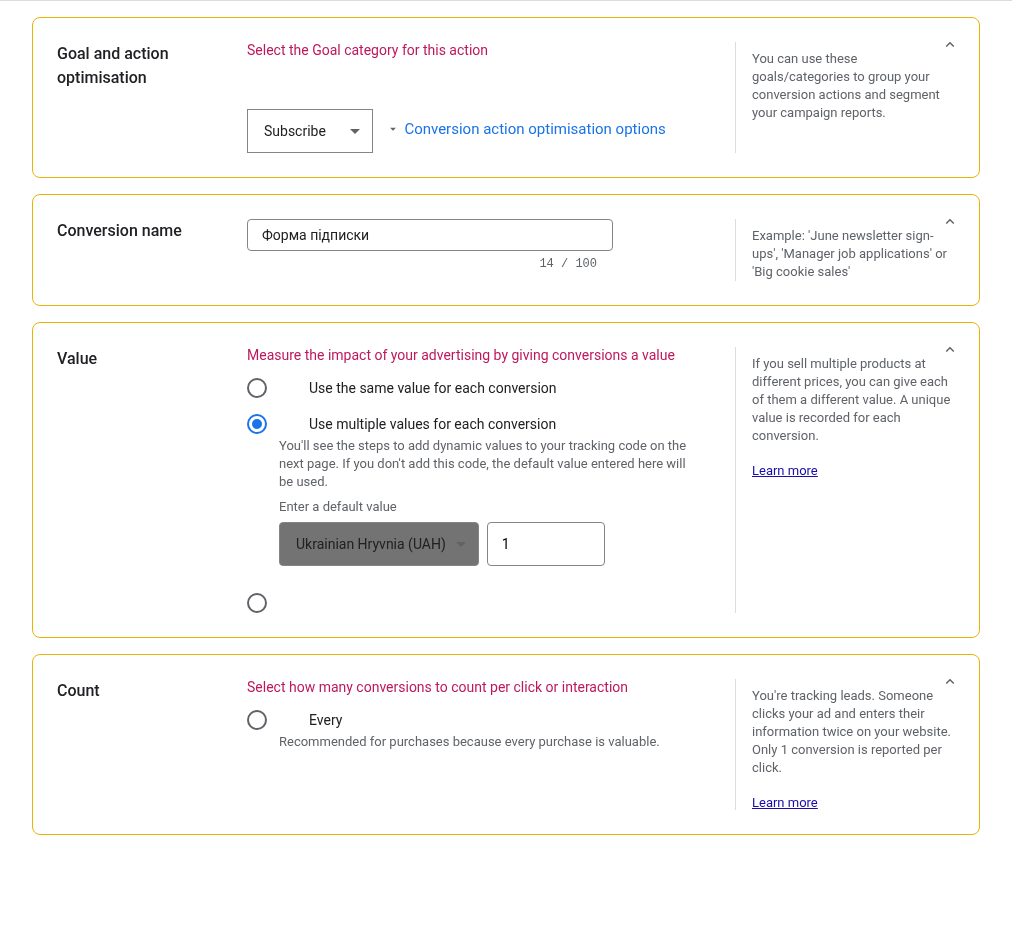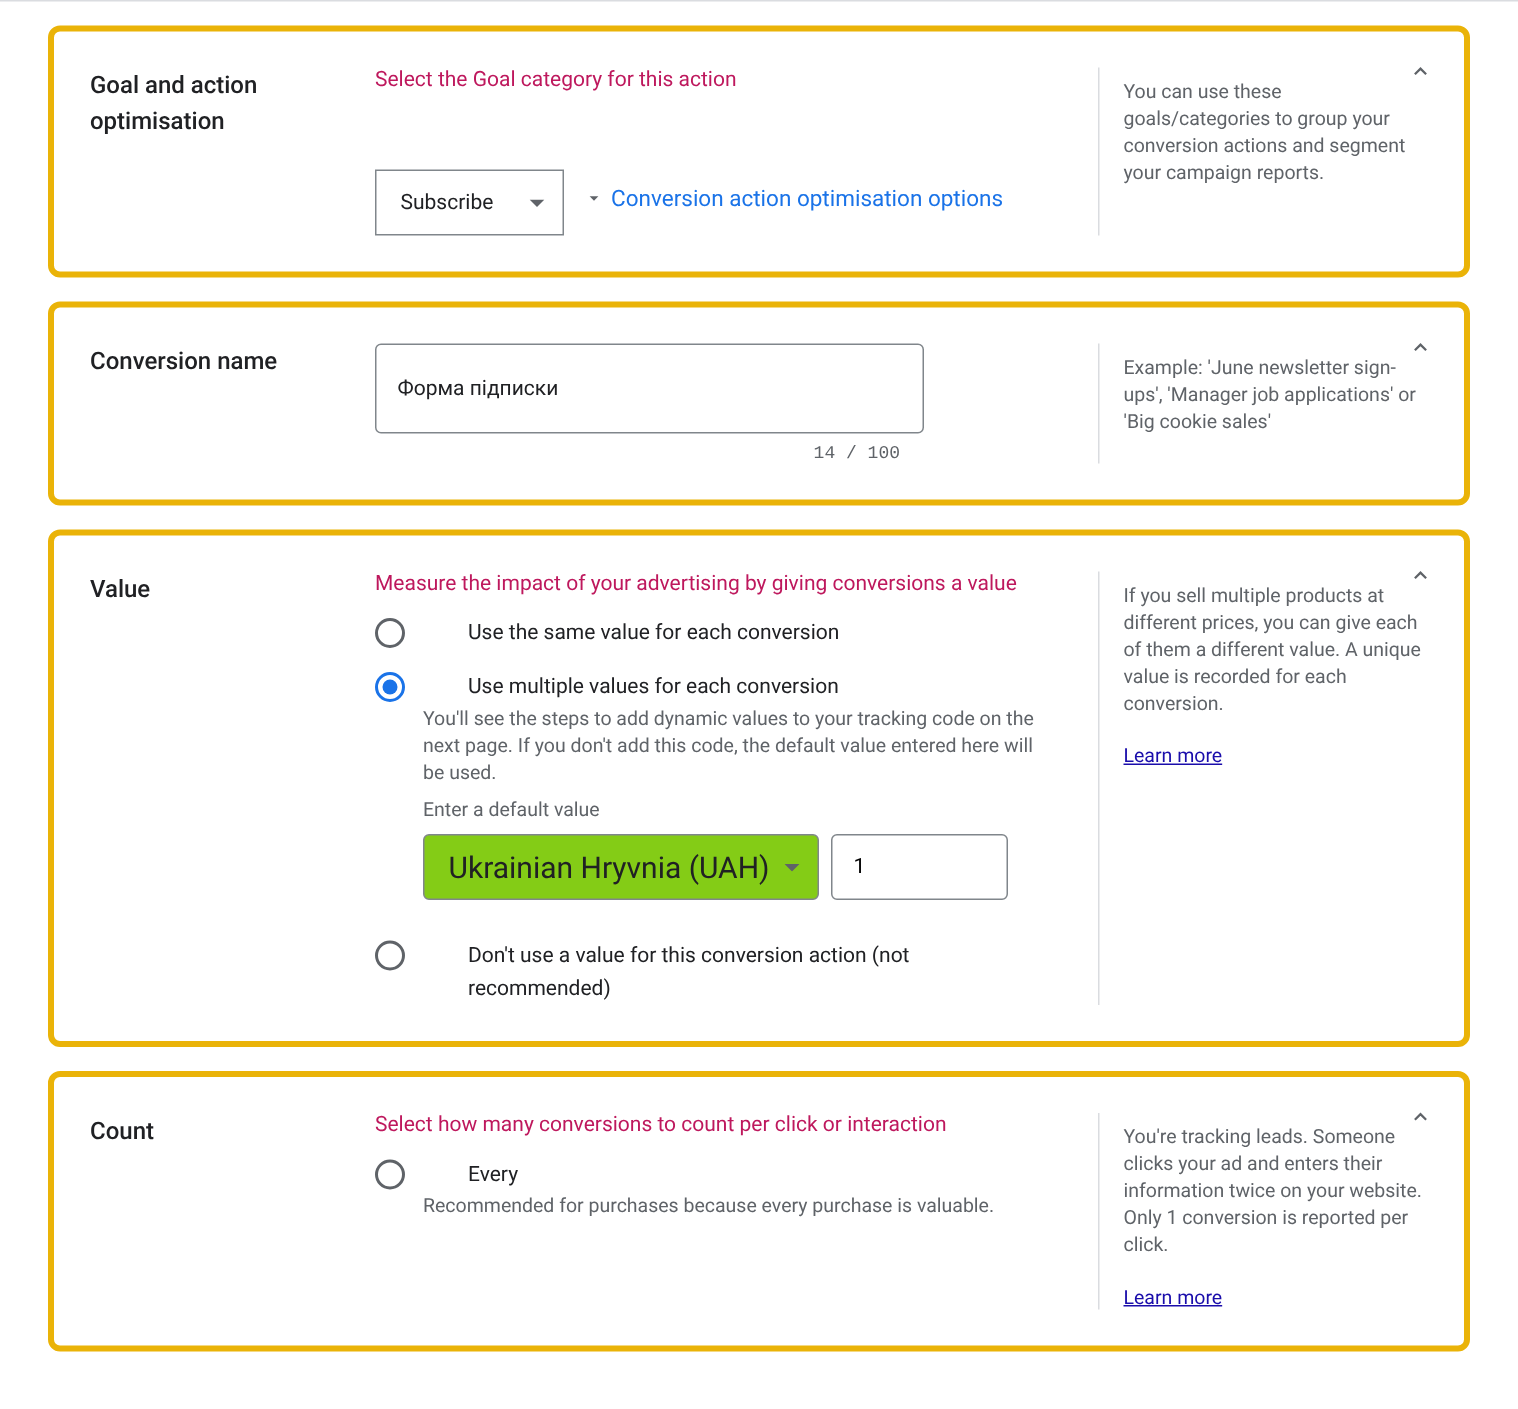--- a/index.html
+++ b/index.html
@@ -10,21 +10,21 @@
     color: #202124;
     font-size: 14px;
     padding: 16px 32px;
   }
   .top-border {
     border-top: 1px solid #dadce0;
     height: 0;
     margin: -16px -32px 16px -32px;
   }
   .card {
-    border: 4px solid #eab308;
+    border: 1px solid #eab308;
     border-radius: 8px;
     margin-bottom: 16px;
     padding: 24px 24px 24px 24px;
     position: relative;
     display: flex;
   }
   .card-left {
     width: 190px;
     flex-shrink: 0;
   }
@@ -94,21 +94,21 @@
     margin-top: 48px;
     margin-left: 10px;
   }
   .expand-link .arrow {
     margin-right: 4px;
     color: #5f6368;
   }
   .text-input {
     border: 1px solid #80868b;
     border-radius: 4px;
-    height: 60px;
+    height: 32px;
     width: 366px;
     padding: 0 14px;
     font-size: 14px;
     color: #202124;
     font-family: inherit;
     outline: none;
   }
   .char-count {
     font-size: 12px;
     color: #5f6368;
@@ -172,22 +172,22 @@
     margin-bottom: 26px;
   }
   .currency-select {
     border: 1px solid #80868b;
     border-radius: 4px;
     height: 44px;
     display: inline-flex;
     align-items: center;
     padding: 0 12px 0 16px;
     cursor: pointer;
-    background: #84cc16;
-    font-size: 20px;
+    background: #737373;
+    font-size: 14px;
   }
   .currency-select .arrow { margin-left: 10px; }
   .num-input {
     border: 1px solid #80868b;
     border-radius: 4px;
     height: 44px;
     width: 118px;
     padding: 0 14px;
     font-size: 14px;
     font-family: inherit;
@@ -287,23 +287,20 @@
                 <path d="M0 0l5 5 5-5z" fill="#5f6368"></path>
               </svg>
           </span>
         </div>
         <input type="text" class="num-input" value="1" style="">
       </div>
     </div>
 
     <div class="radio-row" style="margin-bottom:0;">
       <div class="radio-circle"></div>
-      <div>
-        <div class="radio-label">Don't use a value for this conversion action (not recommended)</div>
-      </div>
     </div>
   </div>
   <div class="card-help">
     <div class="help-text">If you sell multiple products at different prices, you can give each of them a different value. A unique value is recorded for each conversion.</div>
     <a class="learn-more">Learn more</a>
   </div>
   <div class="chevron-collapse">
     <svg width="18" height="18" viewBox="0 0 24 24">
         <path d="M7 14l5-5 5 5" stroke="#5f6368" stroke-width="2" fill="none"></path>
       </svg>

